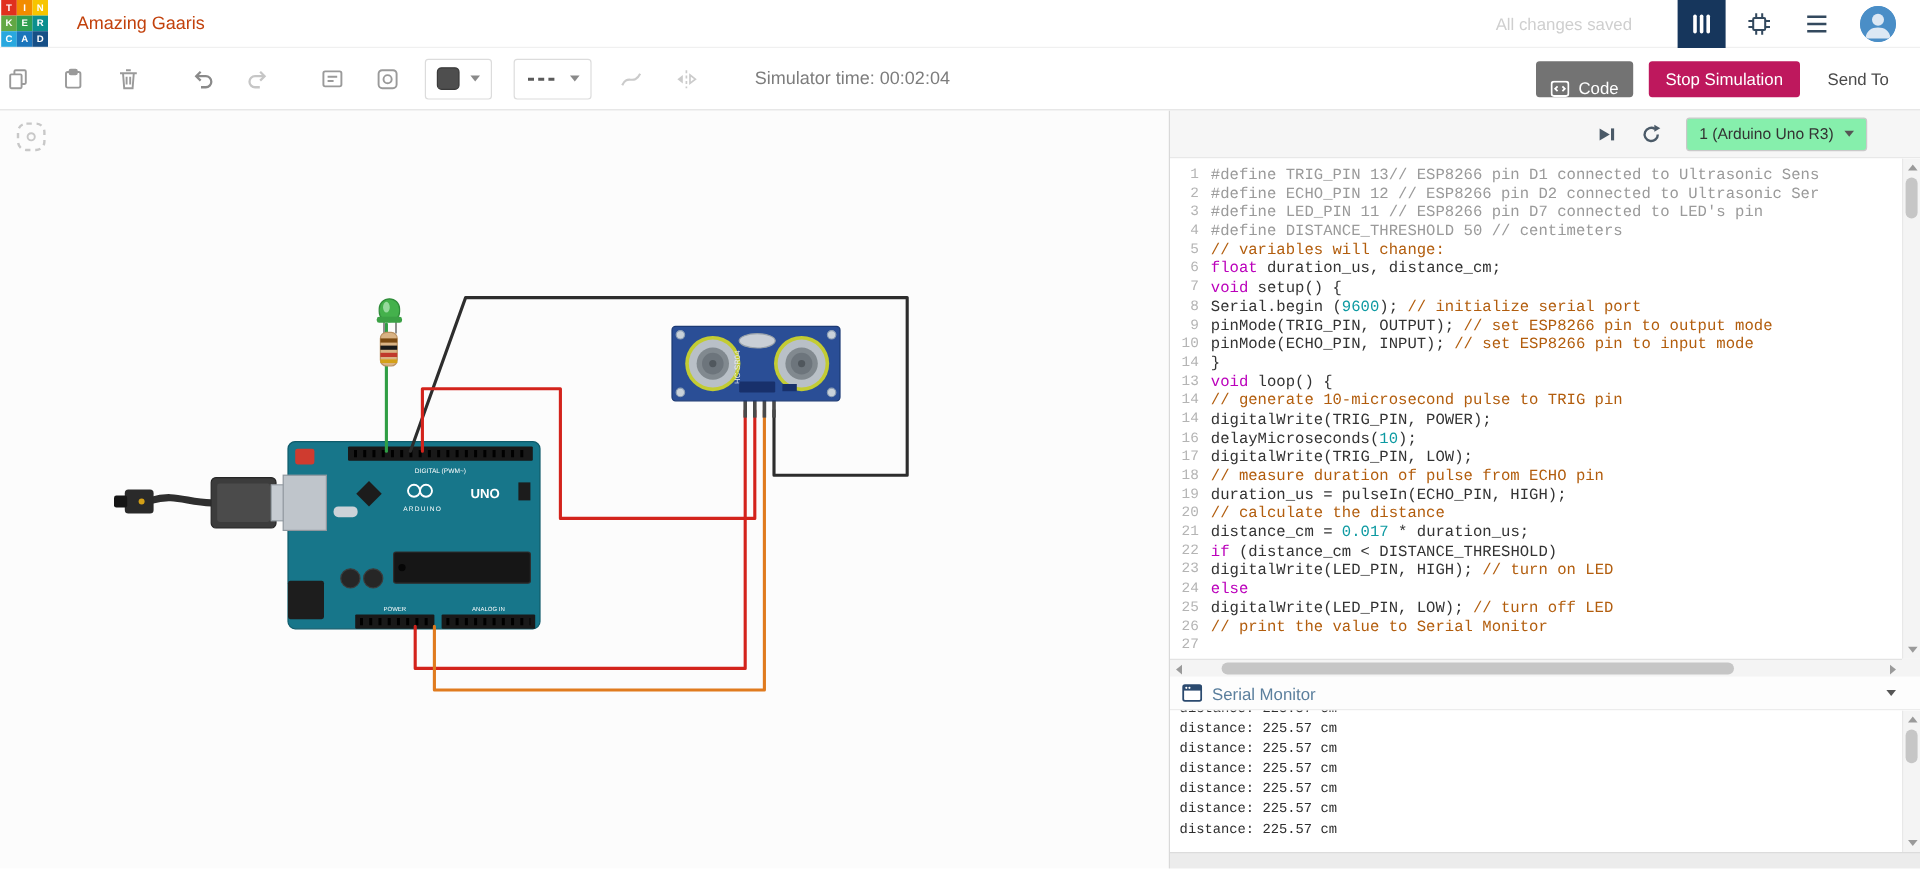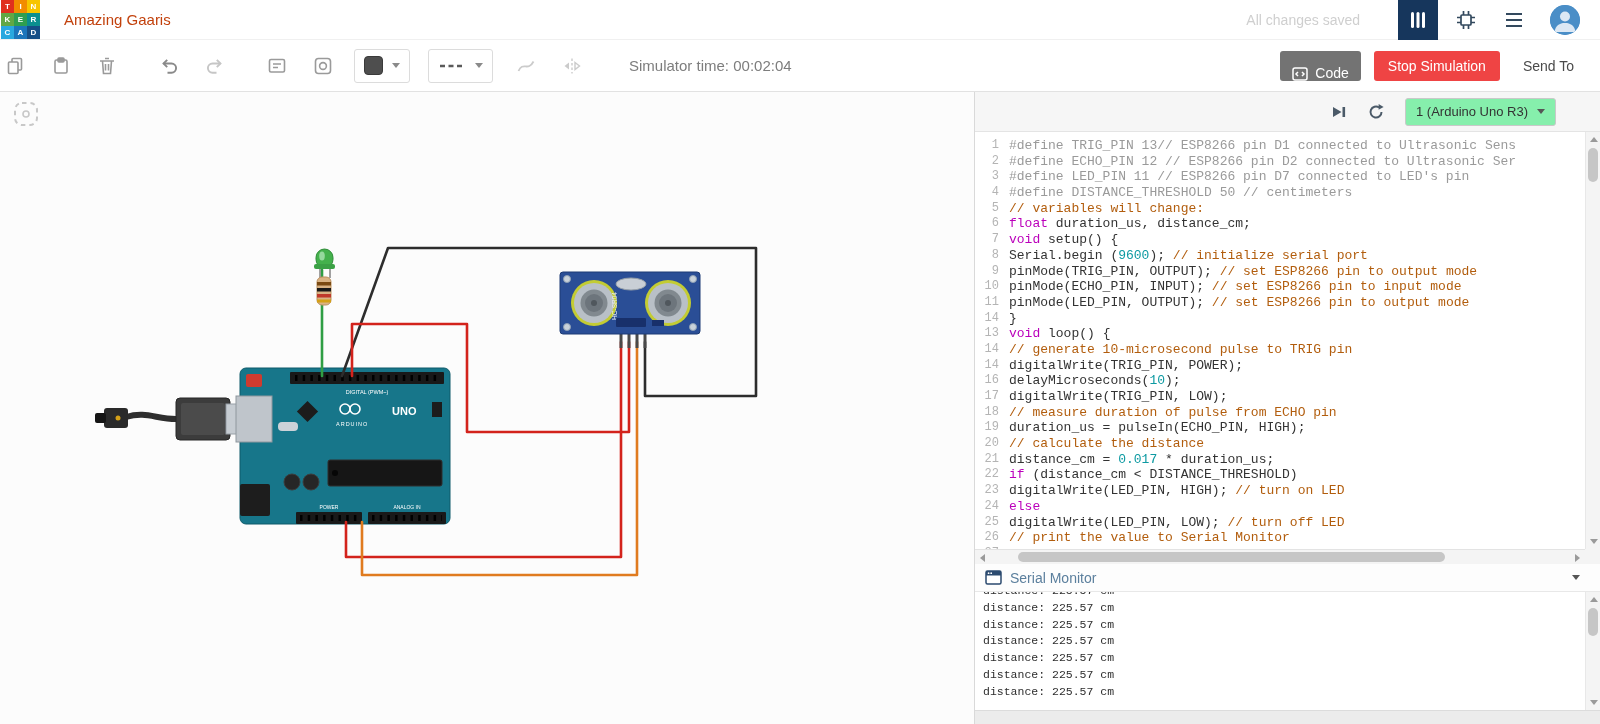--- a/index.html
+++ b/index.html
@@ -21,21 +21,21 @@
   
   .toolbar{position:absolute;top:40px;left:0;right:0;height:52px;display:flex;align-items:center;background:#fff;border-bottom:1px solid #e2e2e2;padding-left:0;z-index:5;}
   .tbtn{width:30px;height:34px;display:flex;align-items:center;justify-content:center;background:none;border:none;cursor:pointer;margin-right:16px;flex:none;}
   .gap{width:16px;flex:none;}
   .dropbtn{height:34px;border:1px solid #dcdcdc;border-radius:3px;background:#fff;display:flex;align-items:center;padding:0 9px;margin-right:18px;cursor:pointer;flex:none;}
   .caret{width:0;height:0;border-left:4px solid transparent;border-right:4px solid transparent;border-top:5px solid #8a8a8a;margin-left:9px;}
   .swatch{width:19px;height:19px;border-radius:4px;background:#4e4e4e;border:1px solid #3a3a3a;}
   .sim-time{font-size:15px;color:#7d7d7d;margin-left:26px;white-space:nowrap;}
   .toolbar-right{margin-left:auto;display:flex;align-items:center;padding-right:16px;gap:13px;}
   .btn-code{background:#737373;color:#fff;border:none;border-radius:3px;height:30px;padding:0 12px;font-size:14px;display:flex;align-items:flex-end;gap:7px;cursor:pointer;}
-  .btn-stop{background:#ef4444;color:#fff;border:none;border-radius:3px;height:30px;padding:0 14px;font-size:14px;cursor:pointer;}
+  .btn-stop{background:#be185d;color:#fff;border:none;border-radius:3px;height:30px;padding:0 14px;font-size:14px;cursor:pointer;}
   .btn-send{background:none;border:none;font-size:14px;color:#4a4a4a;padding:0 10px;cursor:pointer;}
 
   
   .main{position:absolute;top:92px;left:0;right:0;bottom:0;display:flex;}
   .canvas{position:relative;width:975px;height:100%;background:#fcfcfc;border-right:1px solid #d9d9d9;flex:none;}
   .fit-btn{position:absolute;top:8px;left:12px;width:28px;height:28px;background:none;border:none;cursor:pointer;}
   .panel{position:relative;flex:1;height:100%;background:#fff;display:flex;flex-direction:column;}
 
   
   .panel-toolbar{height:40px;background:#f6f6f6;border-bottom:1px solid #e4e4e4;display:flex;align-items:center;justify-content:flex-end;gap:20px;padding-right:44px;flex:none;}
@@ -339,21 +339,20 @@
             <div class="code-line"><span class="ln">1</span><span class="lt"><span class="tok-gry">#define TRIG_PIN 13// ESP8266 pin D1 connected to Ultrasonic Sens</span></span></div>
             <div class="code-line"><span class="ln">2</span><span class="lt"><span class="tok-gry">#define ECHO_PIN 12 // ESP8266 pin D2 connected to Ultrasonic Ser</span></span></div>
             <div class="code-line"><span class="ln">3</span><span class="lt"><span class="tok-gry">#define LED_PIN 11 // ESP8266 pin D7 connected to LED's pin</span></span></div>
             <div class="code-line"><span class="ln">4</span><span class="lt"><span class="tok-gry">#define DISTANCE_THRESHOLD 50 // centimeters</span></span></div>
             <div class="code-line"><span class="ln">5</span><span class="lt"><span class="tok-cmt">// variables will change:</span></span></div>
             <div class="code-line"><span class="ln">6</span><span class="lt"><span class="tok-kw">float</span><span class="tok-pln"> duration_us, distance_cm;</span></span></div>
             <div class="code-line"><span class="ln">7</span><span class="lt"><span class="tok-kw">void</span><span class="tok-pln"> setup() {</span></span></div>
             <div class="code-line"><span class="ln">8</span><span class="lt"><span class="tok-pln">Serial.begin (</span><span class="tok-num">9600</span><span class="tok-pln">); </span><span class="tok-cmt">// initialize serial port</span></span></div>
             <div class="code-line"><span class="ln">9</span><span class="lt"><span class="tok-pln">pinMode(TRIG_PIN, OUTPUT); </span><span class="tok-cmt">// set ESP8266 pin to output mode</span></span></div>
             <div class="code-line"><span class="ln">10</span><span class="lt"><span class="tok-pln">pinMode(ECHO_PIN, INPUT); </span><span class="tok-cmt">// set ESP8266 pin to input mode</span></span></div>
-            <div class="code-line"><span class="ln">11</span><span class="lt"><span class="tok-pln">pinMode(LED_PIN, OUTPUT); </span><span class="tok-cmt">// set ESP8266 pin to output mode</span></span></div>
             <div class="code-line"><span class="ln">14</span><span class="lt"><span class="tok-pln">}</span></span></div>
             <div class="code-line"><span class="ln">13</span><span class="lt"><span class="tok-kw">void</span><span class="tok-pln"> loop() {</span></span></div>
             <div class="code-line"><span class="ln">14</span><span class="lt"><span class="tok-cmt">// generate 10-microsecond pulse to TRIG pin</span></span></div>
             <div class="code-line"><span class="ln">14</span><span class="lt"><span class="tok-pln">digitalWrite(TRIG_PIN, POWER);</span></span></div>
             <div class="code-line"><span class="ln">16</span><span class="lt"><span class="tok-pln">delayMicroseconds(</span><span class="tok-num">10</span><span class="tok-pln">);</span></span></div>
             <div class="code-line"><span class="ln">17</span><span class="lt"><span class="tok-pln">digitalWrite(TRIG_PIN, LOW);</span></span></div>
             <div class="code-line"><span class="ln">18</span><span class="lt"><span class="tok-cmt">// measure duration of pulse from ECHO pin</span></span></div>
             <div class="code-line"><span class="ln">19</span><span class="lt"><span class="tok-pln">duration_us = pulseIn(ECHO_PIN, HIGH);</span></span></div>
             <div class="code-line"><span class="ln">20</span><span class="lt"><span class="tok-cmt">// calculate the distance</span></span></div>
             <div class="code-line"><span class="ln">21</span><span class="lt"><span class="tok-pln">distance_cm = </span><span class="tok-num">0.017</span><span class="tok-pln"> * duration_us;</span></span></div>

